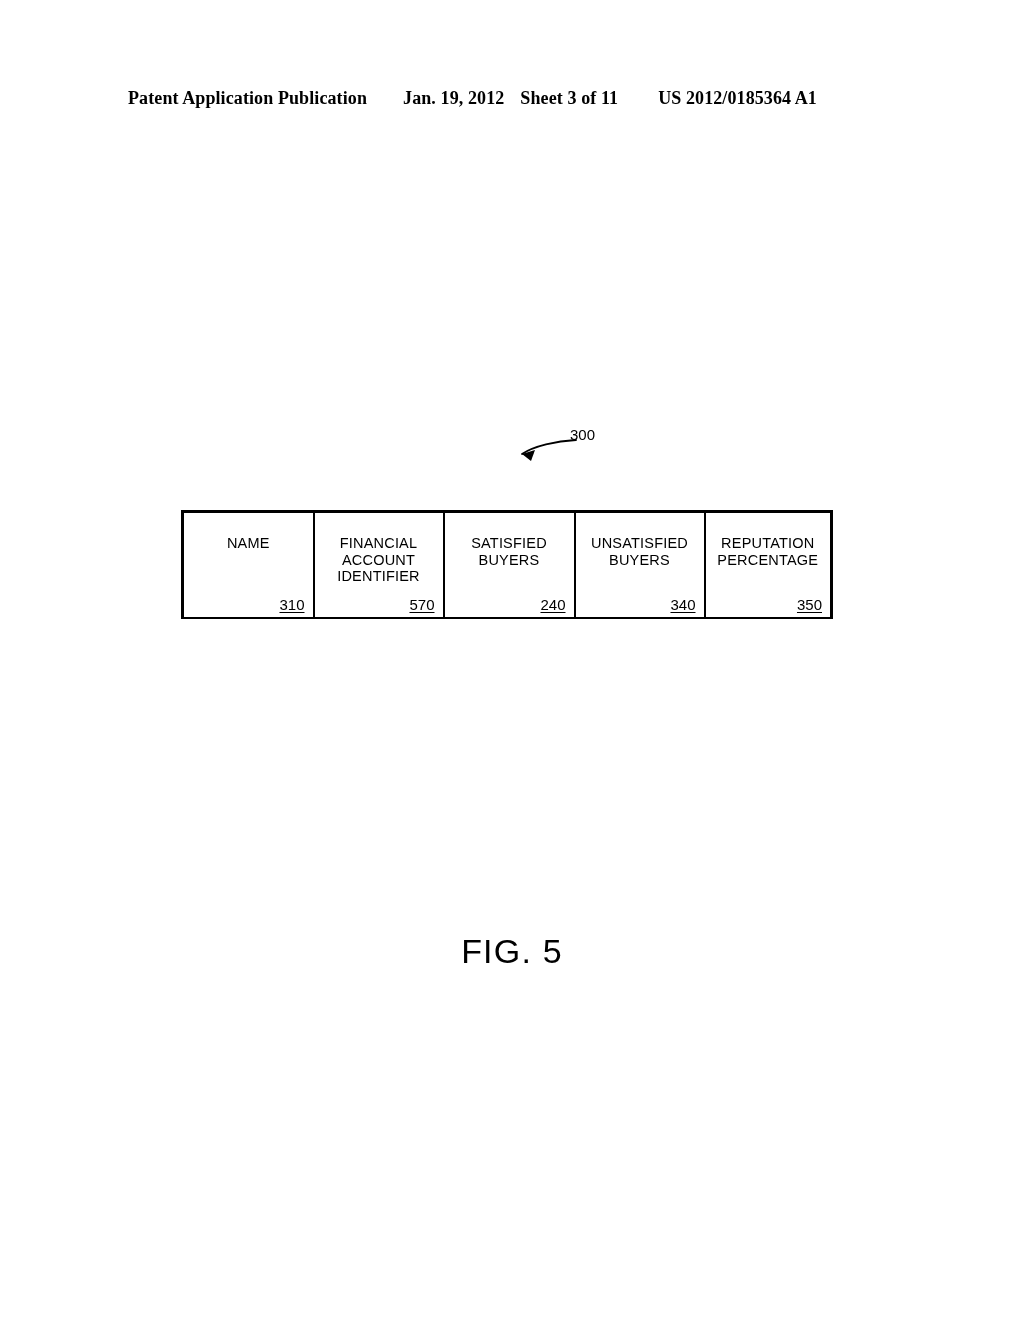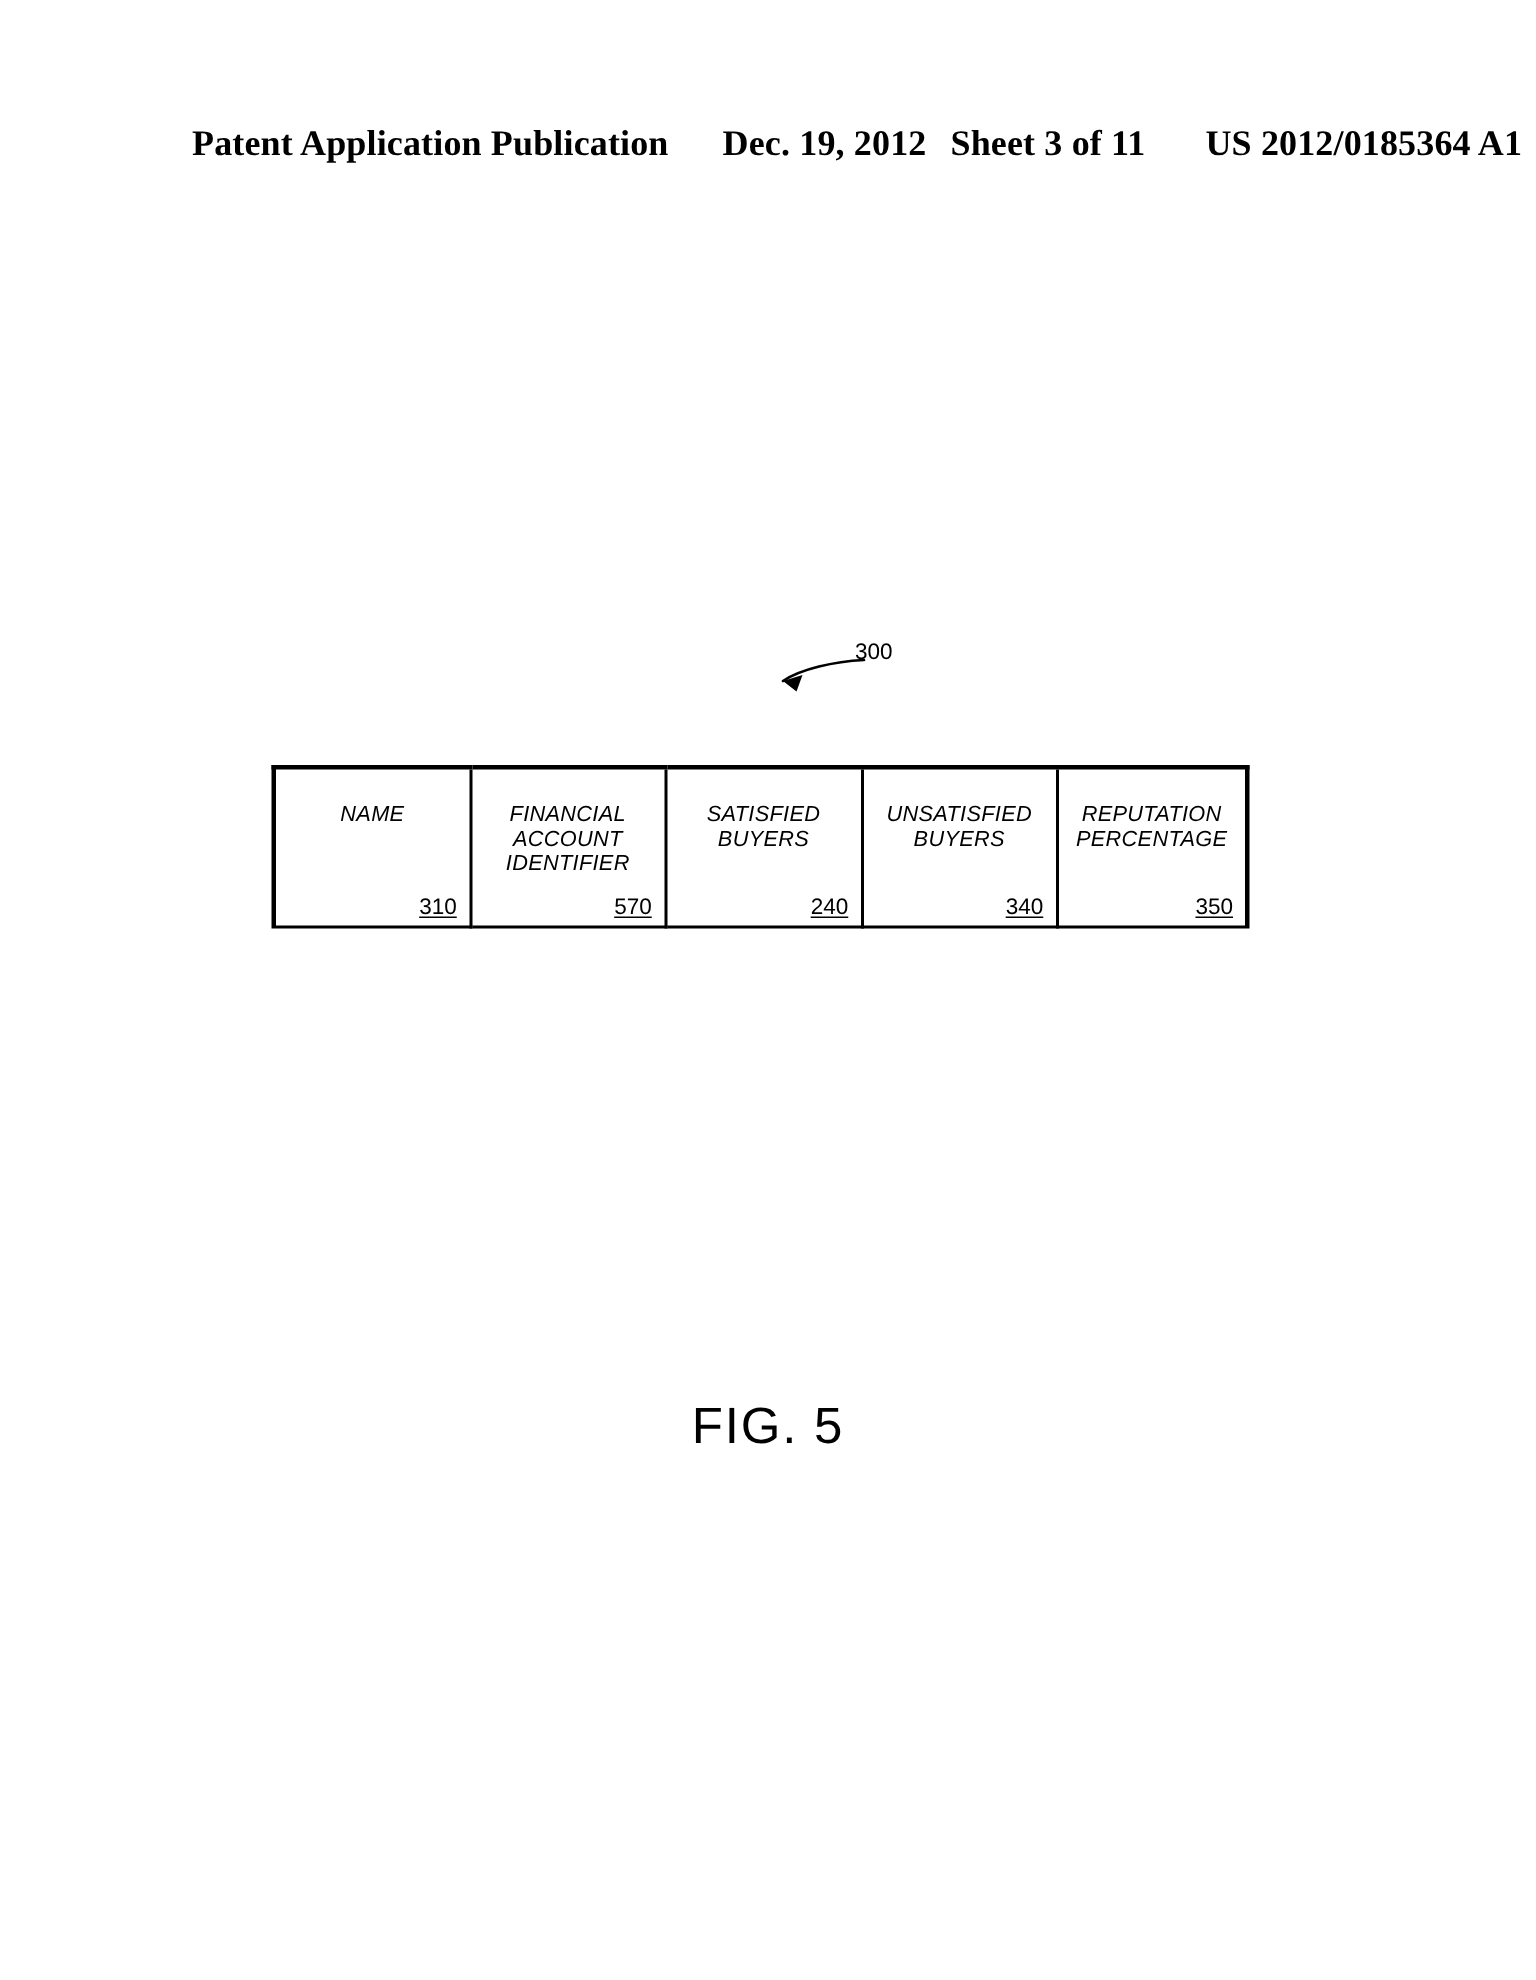--- a/index.html
+++ b/index.html
@@ -18,25 +18,25 @@
 
   
   .page-header {
     position: absolute;
     left: 128px;
     top: 83px;
     width: 760px;
     height: 26px;
     font-family: "Liberation Serif", serif;
     font-weight: bold;
-    font-size: 24px;
+    font-size: 18px;
     letter-spacing: 0.1px;
     white-space: nowrap;
     display: flex;
-    align-items: center;
+    align-items: flex-end;
   }
   .hdr-pub   { }
   .hdr-date  { margin-left: 36px; }
   .hdr-sheet { margin-left: 16px; }
   .hdr-docnum{ margin-left: 40px; }
 
   
   .callout {
     position: absolute;
     left: 500px;
@@ -87,21 +87,20 @@
   .fig-table thead th:last-child  { border-right: 3px solid #000; }
 
   .th-title {
     position: absolute;
     left: 4px;
     right: 4px;
     top: 22px;
     font-size: 14.5px;
     line-height: 16.5px;
     letter-spacing: 0.2px;
-    font-style: italic;
   }
   .th-ref {
     position: absolute;
     right: 8px;
     bottom: 5px;
     font-size: 15px;
     line-height: 1;
     text-decoration: underline;
     text-underline-offset: 2px;
     text-align: center;
@@ -136,21 +135,21 @@
     font-family: "Liberation Sans", sans-serif;
     font-size: 34px;
     letter-spacing: 1.2px;
   }
 </style>
 </head>
 <body>
 
 <div class="page-header">
   <span class="hdr-pub">Patent Application Publication</span>
-  <span class="hdr-date">Dec. 19, 2012</span>
+  <span class="hdr-date">Jan. 19, 2012</span>
   <span class="hdr-sheet">Sheet 3 of 11</span>
   <span class="hdr-docnum">US 2012/0185364 A1</span>
 </div>
 
 <div class="callout">
   <svg width="170" height="50" viewBox="0 0 170 50" aria-hidden="true">
     <path d="M 76 20 C 56 21, 34 26, 22 34" fill="none" stroke="#000" stroke-width="1.8" stroke-linecap="round"></path>
     <polygon points="22,34 35,30 31,41" fill="#000"></polygon>
   </svg>
   <span class="callout-label">300</span>

